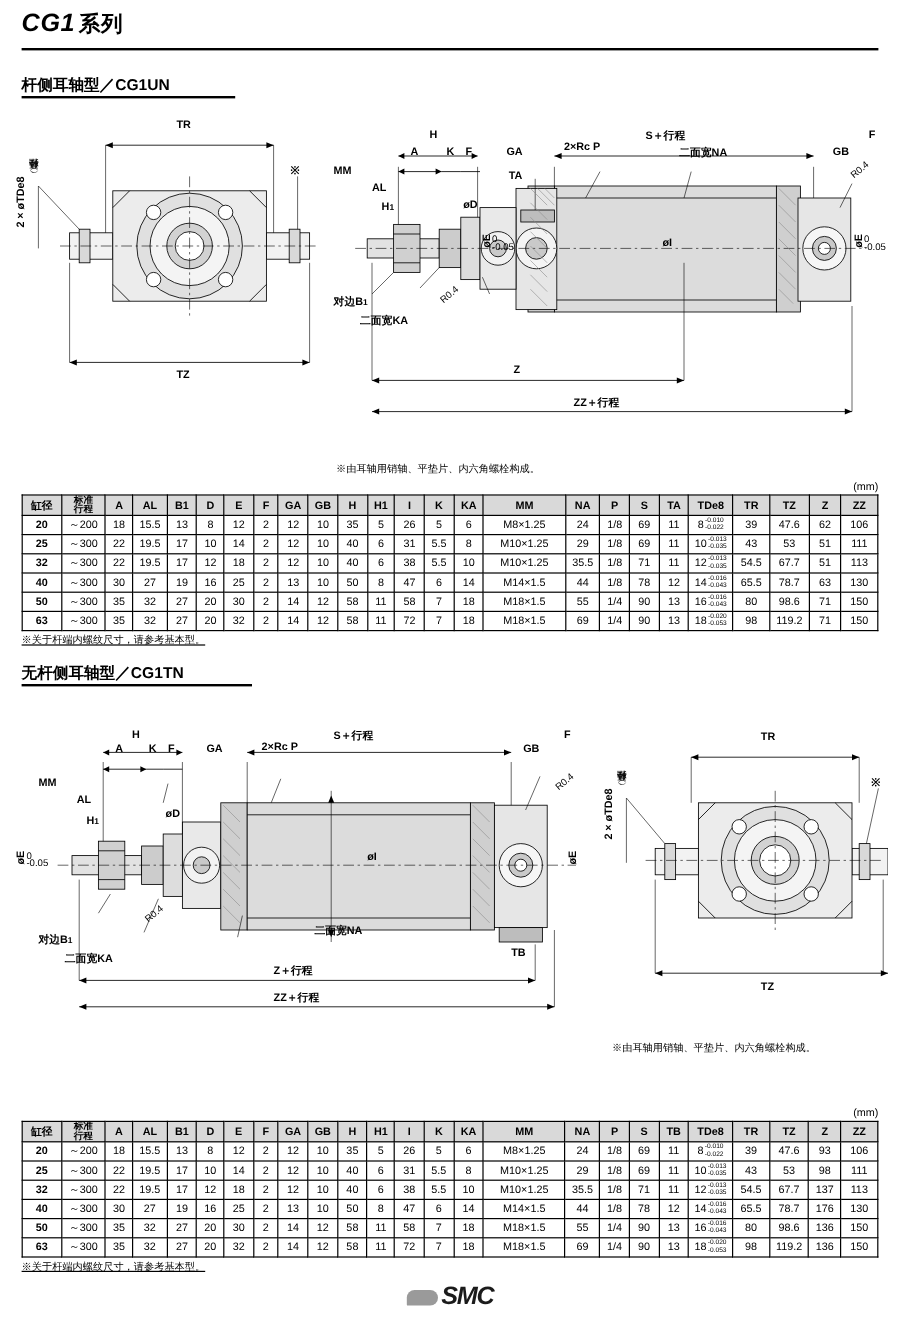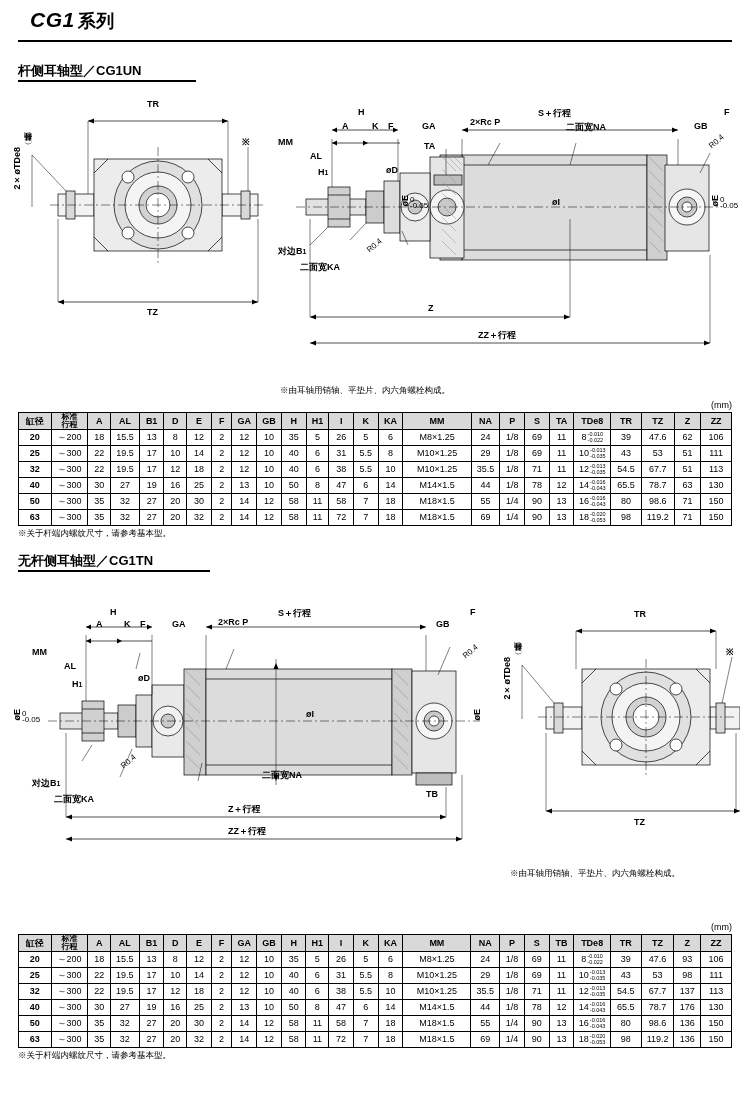--- a/index.html
+++ b/index.html
@@ -11,21 +11,20 @@
     position:relative;
     overflow:hidden;
   }
   .page{position:relative;width:750px;height:1101px;}
 
   
   .doc-title{
     position:absolute;left:18px;top:8px;
     font-size:21px;font-weight:bold;font-style:italic;
     letter-spacing:0.5px;
-    margin-left:12px;
   }
   .doc-title .ser{font-style:normal;font-size:18px;margin-left:3px;}
   .title-rule{position:absolute;left:18px;top:40px;width:714px;height:2px;background:#000;}
 
   
   .sect{position:absolute;left:18px;font-size:13px;font-weight:bold;}
   .sect .slash{font-weight:bold;}
   .sect-bar{position:absolute;left:18px;height:2px;background:#000;width:180px;}
 
   
@@ -53,21 +52,21 @@
     line-height:11px;
     white-space:nowrap;
   }
   table.spec thead th{
     background:#d9d9d9;
     font-weight:bold;
     font-size:9px;
   }
   table.spec tbody td:first-child{font-weight:bold;background:#fff;}
   .tol{display:inline-block;font-size:5.5px;line-height:5.5px;vertical-align:middle;text-align:left;margin-left:1px;}
-  .tblnote{position:absolute;font-size:8.5px;}
+  .tblnote{position:absolute;font-size:8.5px;text-decoration:underline;}
 
   
   .logo{
     position:absolute;left:0;right:0;bottom:8px;
     text-align:center;
     font-size:21px;font-weight:bold;font-style:italic;
     color:#1b1b1b;
     letter-spacing:-1px;
   }
   .logo .mark{
@@ -806,14 +805,17 @@
           <td>98</td>
           <td>119.2</td>
           <td>136</td>
           <td>150</td>
         </tr>
       </tbody>
   </table>
 
   <div class="tblnote" style="left:18px;top:1050px;">※关于杆端内螺纹尺寸，请参考基本型。</div>
 
+  <div class="logo">
+    <span class="mark"></span><span>SMC</span>
+  </div>
 
 </div>
 
 </body></html>

